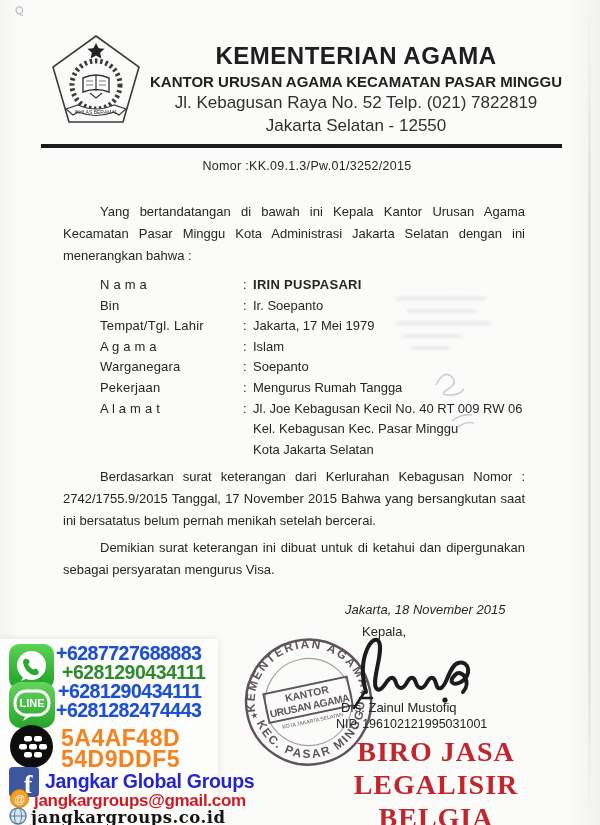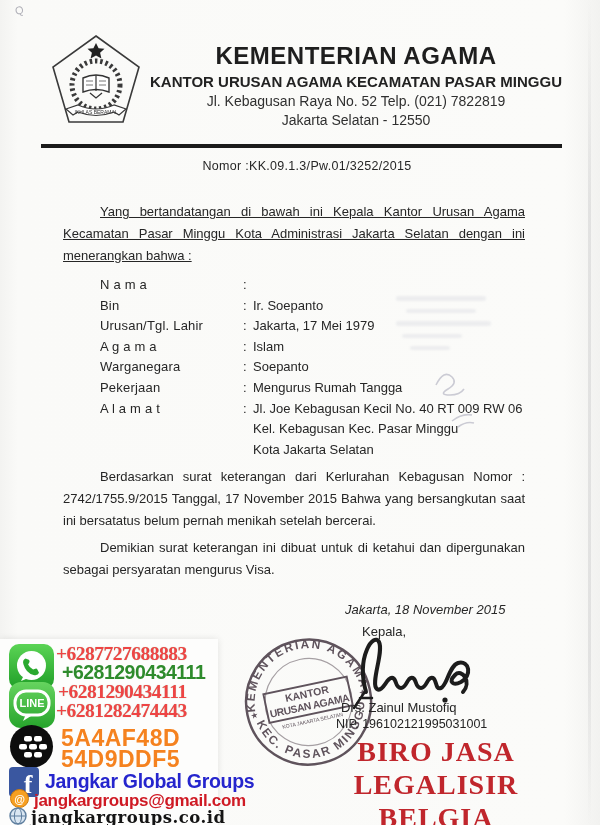--- a/index.html
+++ b/index.html
@@ -10,31 +10,31 @@
   }
   .scan-edge { position:absolute; right:9px; top:0; width:3px; height:100%;
     background:linear-gradient(180deg, rgba(150,150,155,0), rgba(150,150,155,.20) 25%, rgba(150,150,155,.20) 80%, rgba(150,150,155,0)); }
   .corner-mark { position:absolute; left:15px; top:4px; color:#b0b0b8; font-size:11px; transform:rotate(-10deg); }
 
   
   .logo { position:absolute; left:50px; top:33px; }
   .header-text { position:absolute; left:142px; top:42px; width:428px; text-align:center; }
   .h-ministry { font-size:24px; font-weight:700; letter-spacing:.5px; color:#1e1e1e; }
   .h-office { font-size:15px; font-weight:700; margin-top:3px; color:#222; }
-  .h-addr { font-size:14px; margin-top:3px; color:#303030; }
+  .h-addr { font-size:17px; margin-top:3px; color:#303030; }
   .rule { position:absolute; left:41px; top:144px; width:521px; height:4px; background:#1b1b1b; }
 
   
   .title { position:absolute; left:0; top:150px; width:614px; text-align:center; }
   .t-main { font-size:16px; font-weight:700; letter-spacing:1.5px; text-decoration:underline; text-underline-offset:3px; color:#232323; }
   .t-nomor { font-size:12.5px; margin-top:9px; letter-spacing:.3px; }
 
   
   .para { position:absolute; left:63px; width:462px; font-size:13px; line-height:21.8px; text-align:justify; color:#262626; }
-  .p1 { top:201px; text-indent:37px;text-decoration:underline; }
+  .p1 { top:201px; text-indent:37px; }
   .p2 { top:466px; text-indent:37px; }
   .p3 { top:537px; text-indent:37px; }
 
   
   .fields { position:absolute; left:100px; top:277px; width:440px; font-size:13px; color:#262626; }
   .frow { display:flex; height:20.6px; }
   .flabel { width:143px; letter-spacing:.2px; }
   .fsep { width:10px; }
   .strong { font-weight:700; letter-spacing:.3px; }
   .fextra { margin-left:153px; height:20.6px; }
@@ -55,21 +55,21 @@
   
   .watermark { position:absolute; left:326px; top:735px; width:220px; text-align:center;
     font-family:"Liberation Serif", serif; font-weight:700; color:#c0262c;
     font-size:28px; line-height:33px; letter-spacing:1px; }
 
   
   .contacts { position:absolute; left:0; top:639px; width:218px; height:186px;
     background:#fdfdfc; box-shadow:0 0 7px rgba(0,0,0,.10); }
   .contacts .abs { position:absolute; }
   .num { font-weight:700; font-size:19.5px; letter-spacing:-.5px; line-height:19px; white-space:nowrap; }
-  .num-black { color:#ef4444; text-shadow:0 0 1px rgba(40,120,40,.35);font-family:Liberation Serif, serif; }
+  .num-black { color:#1d4ed8; text-shadow:0 0 1px rgba(40,120,40,.35); }
   .num-green { color:#2e8b2c; }
   .pin { font-weight:700; font-size:23px; color:#f5821f; letter-spacing:.5px; line-height:20px; }
   .fb-text { font-weight:700; font-size:19.5px; color:#2525cd; letter-spacing:-.3px; white-space:nowrap; }
   .email-text { font-weight:700; font-size:17px; color:#cf1a24; letter-spacing:-.3px; white-space:nowrap; }
   .web-text { font-weight:700; font-size:16.5px; color:#141414; font-family:"DejaVu Serif", serif; letter-spacing:.5px; white-space:nowrap; }
 </style>
 </head>
 <body>
 
 <div class="page">
@@ -106,28 +106,29 @@
   <div class="title">
     <div class="t-nomor">Nomor :KK.09.1.3/Pw.01/3252/2015</div>
   </div>
 
   <div class="para p1">Yang bertandatangan di bawah ini Kepala Kantor Urusan Agama Kecamatan Pasar Minggu Kota Administrasi Jakarta Selatan dengan ini menerangkan bahwa :</div>
 
   <div class="fields">
     <div class="frow">
       <span class="flabel">N a m a</span>
         <span class="fsep">:</span>
+        <span class="strong">IRIN PUSPASARI</span>
     </div>
     <div class="frow">
       <span class="flabel">Bin</span>
         <span class="fsep">:</span>
         <span>Ir. Soepanto</span>
     </div>
     <div class="frow">
-      <span class="flabel">Urusan/Tgl. Lahir</span>
+      <span class="flabel">Tempat/Tgl. Lahir</span>
         <span class="fsep">:</span>
         <span>Jakarta, 17 Mei 1979</span>
     </div>
     <div class="frow">
       <span class="flabel">A g a m a</span>
         <span class="fsep">:</span>
         <span>Islam</span>
     </div>
     <div class="frow">
       <span class="flabel">Warganegara</span>

